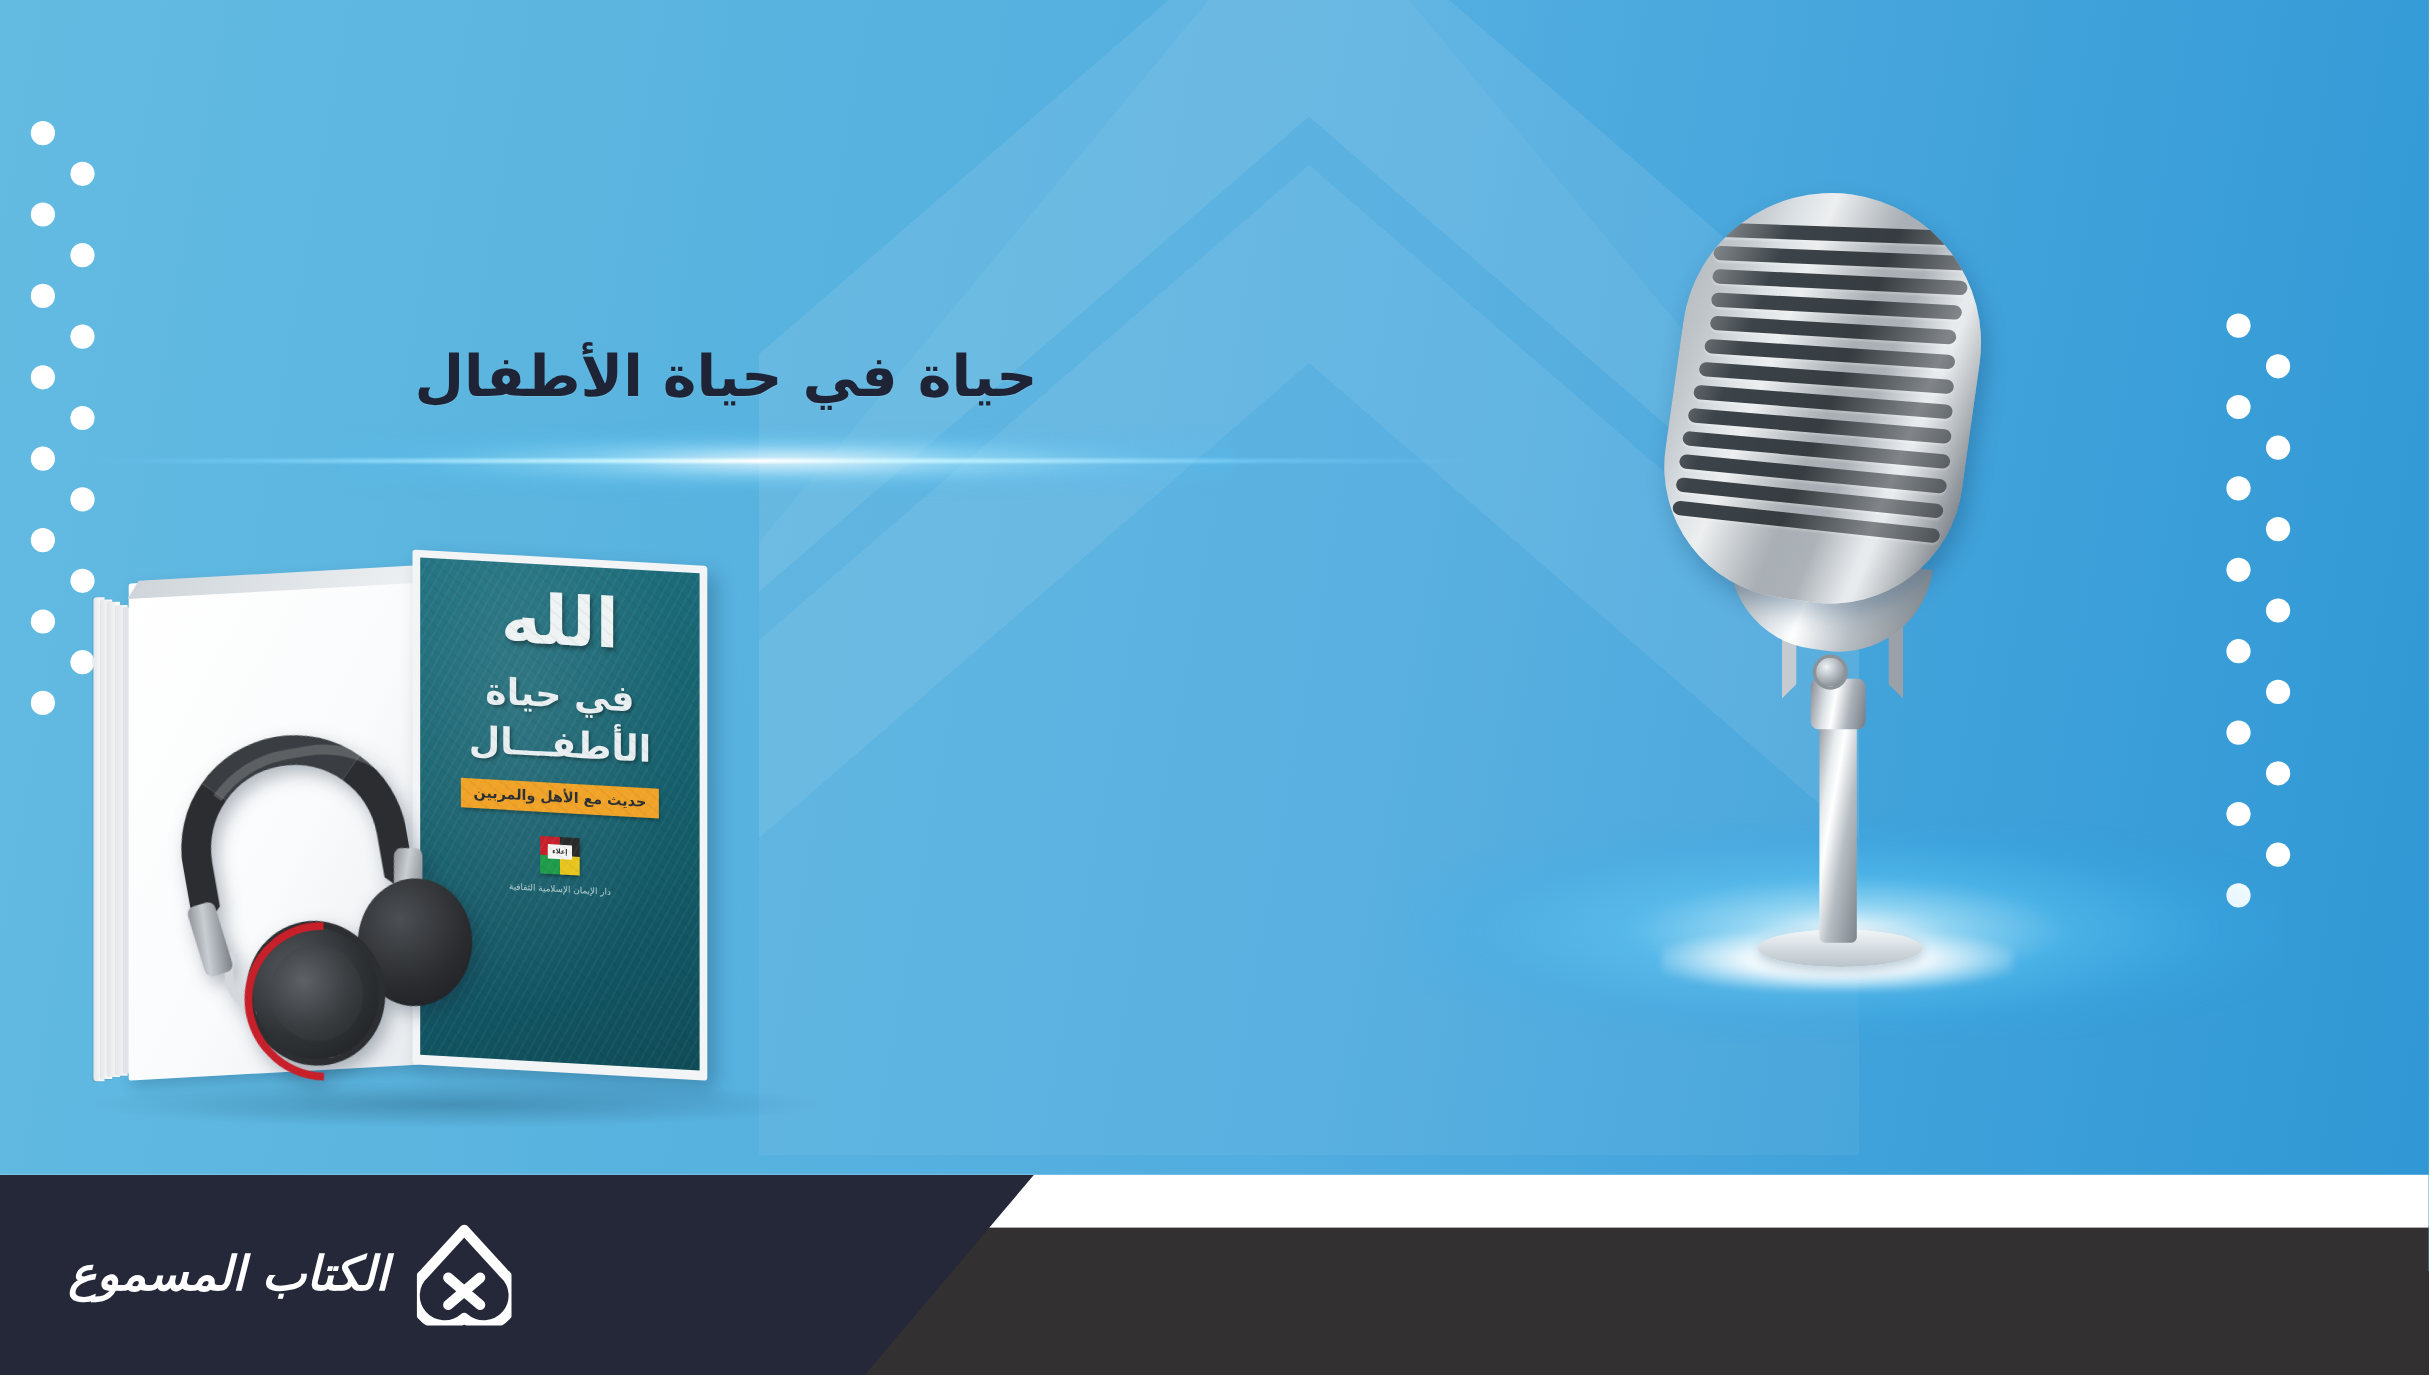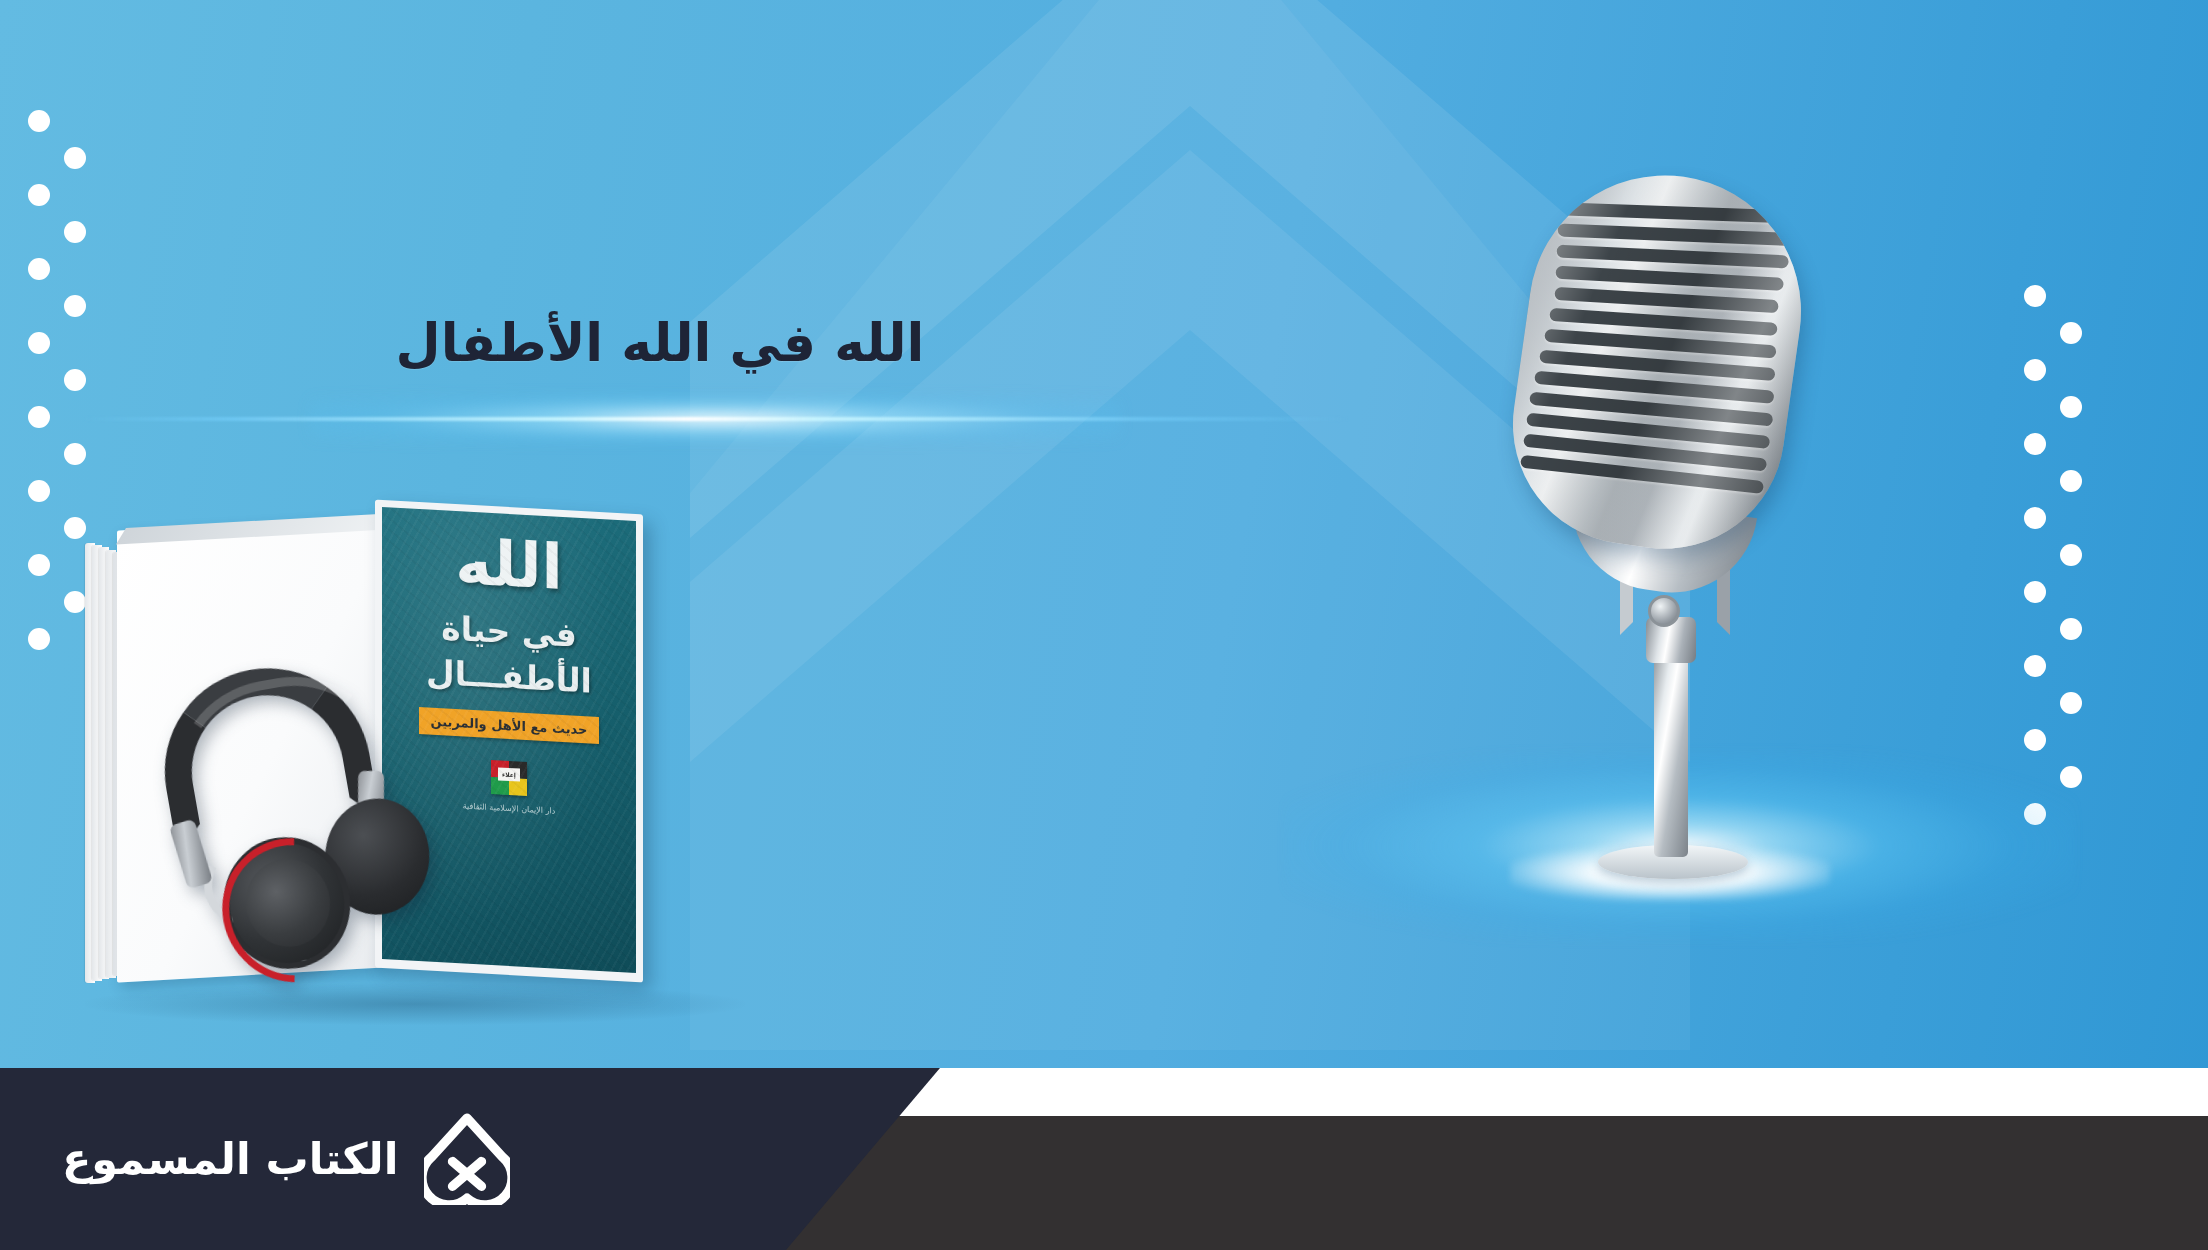--- a/index.html
+++ b/index.html
@@ -453,20 +453,21 @@
     left:62px; top:0;
     height:182px;
     display:flex; align-items:center; gap:26px;
     direction:rtl;
   }
   .brand-text{
     font-family:"DejaVu Sans", sans-serif;
     font-size:43px; font-weight:bold; color:#ffffff;
     direction:rtl; white-space:nowrap;
     order:2;
+    font-style:italic;
   }
   .brand-mark{ order:1; width:86px; height:92px; }
 </style>
 </head>
 <body>
 
 <div class="stage">
 
   <div class="bg-chevron-fill"></div>
   <div class="bg-chevron"></div>
@@ -502,21 +503,21 @@
       <span class="dot" style="left: 0px; top: 296px;"></span>
       <span class="dot" style="left: 36px; top: 333px;"></span>
       <span class="dot" style="left: 0px; top: 370px;"></span>
       <span class="dot" style="left: 36px; top: 407px;"></span>
       <span class="dot" style="left: 0px; top: 444px;"></span>
       <span class="dot" style="left: 36px; top: 481px;"></span>
       <span class="dot" style="left: 0px; top: 518px;"></span>
     </div>
 
   <div class="title-wrap">
-    <div class="hero-title">الله في الله الأطفال</div>
+    <div class="hero-title">حياة في حياة الأطفال</div>
   </div>
 
   <div class="streak">
     <div class="glow"></div>
     <div class="bar"></div>
   </div>
 
   <div class="book-scene">
     <div class="book-shadow"></div>
 

